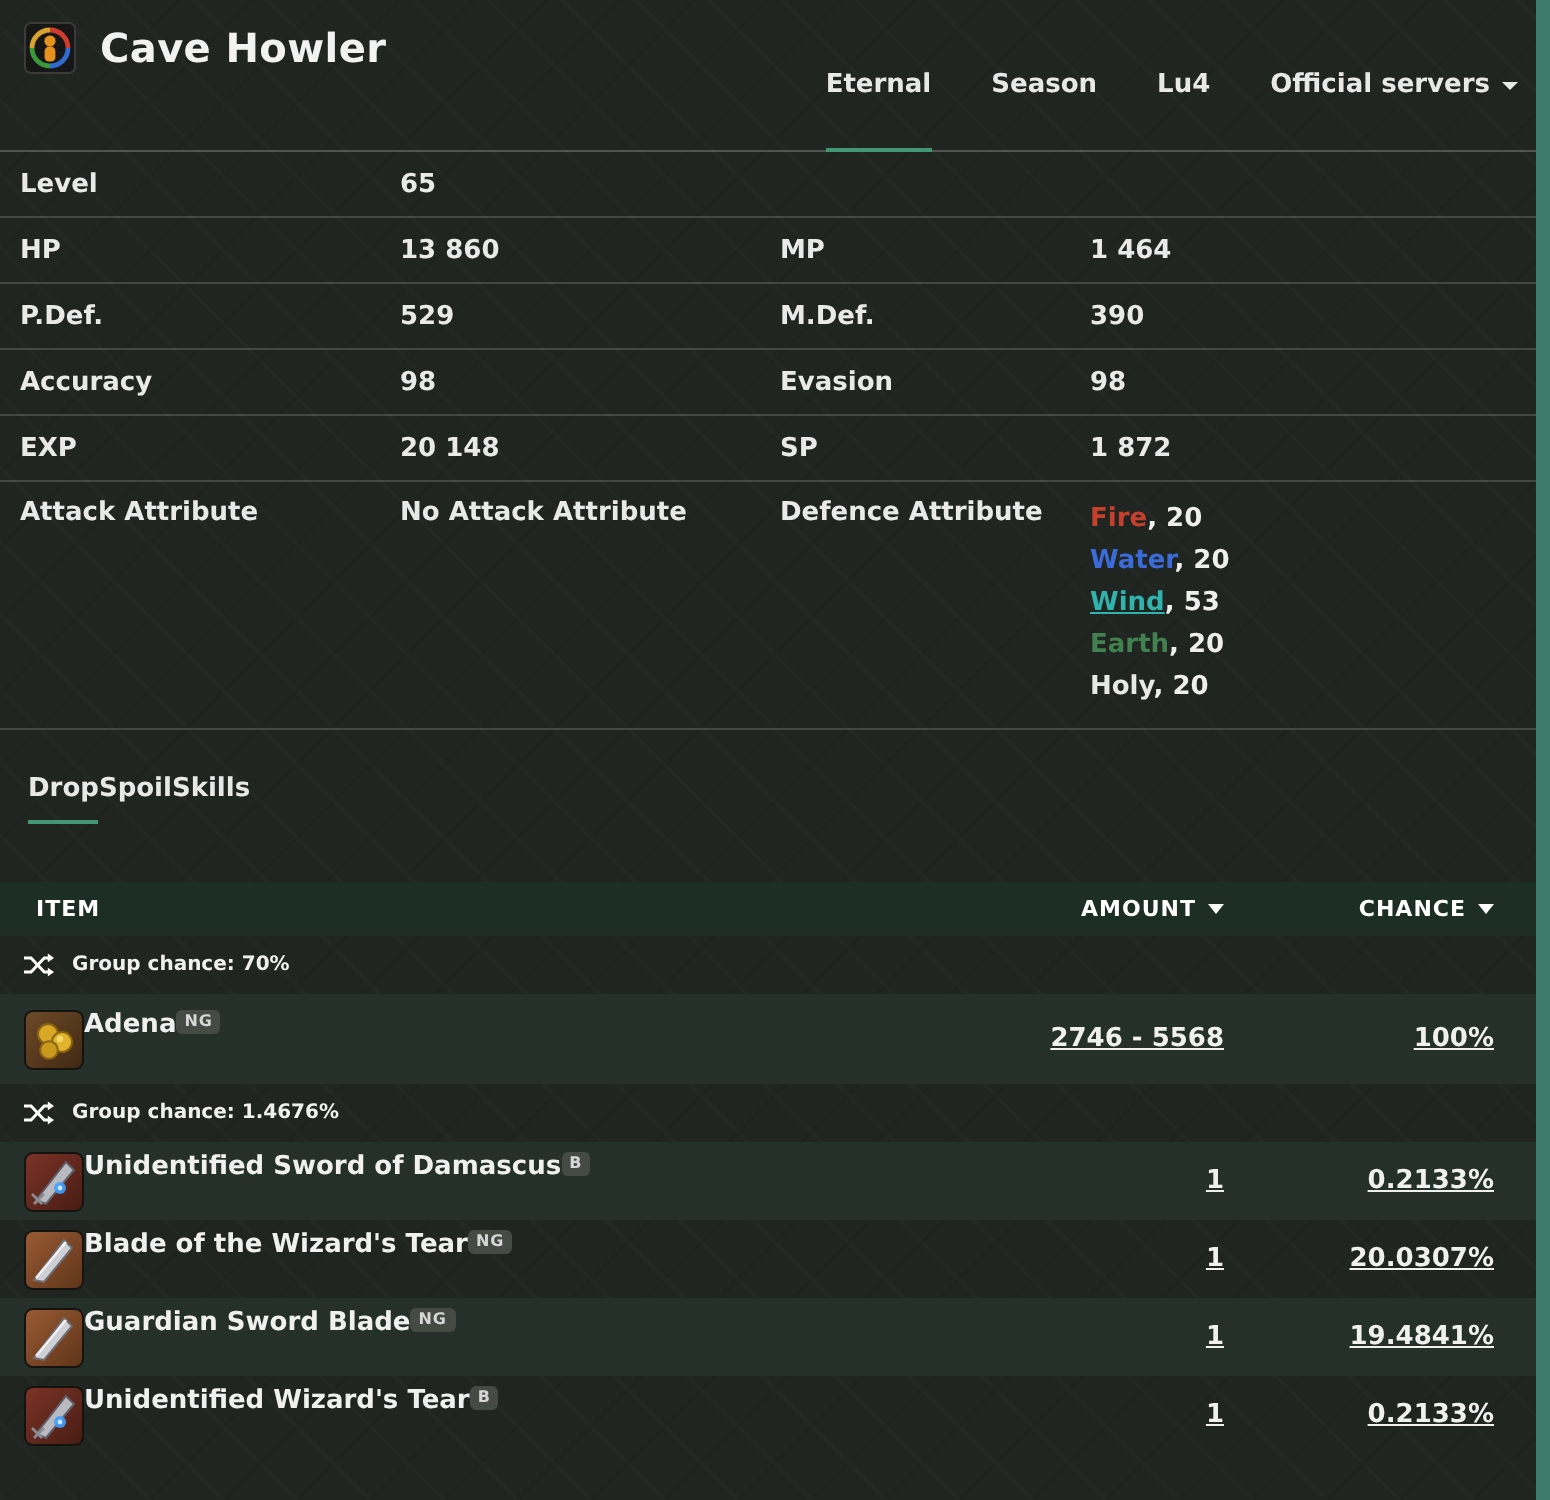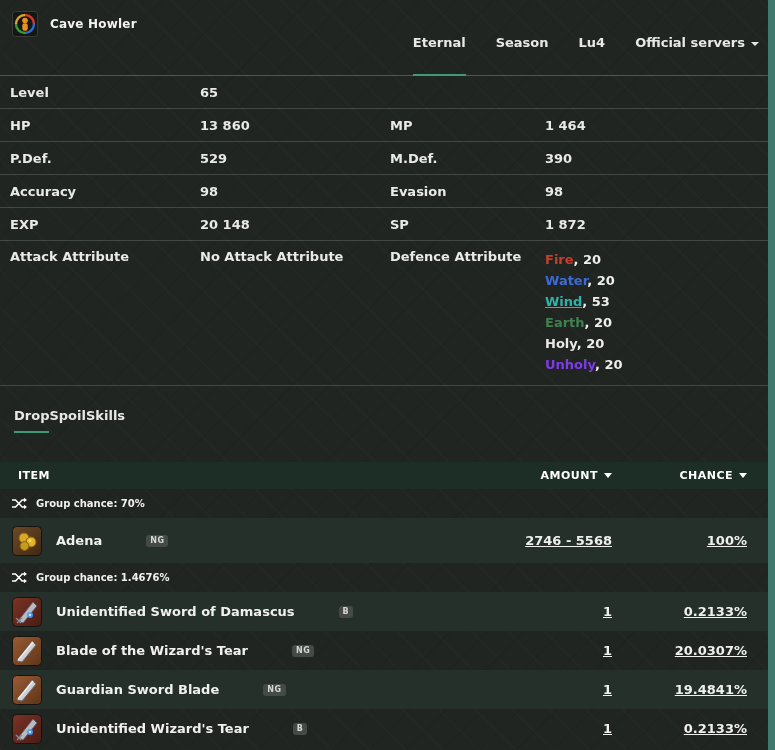--- a/index.html
+++ b/index.html
@@ -12,21 +12,21 @@
     background-color:#212521;
     background-image:
       repeating-linear-gradient(45deg, rgba(255,255,255,0.013) 0 2px, transparent 2px 26px),
       repeating-linear-gradient(-45deg, rgba(0,0,0,0.05) 0 2px, transparent 2px 26px);
   }
   .edge-strip { position:absolute; top:0; right:0; width:7px; height:750px; background:#3e7a6e; z-index:9; }
 
   
   header.app-header { display:flex; align-items:center; gap:12px; height:48px; padding:0 12px; }
   .monster-icon { width:26px; height:26px; display:inline-flex; }
-  h1.title { font-size:12px; font-weight:600; color:#f2f2f2; letter-spacing:.2px; }
+  h1.title { font-size:20px; font-weight:600; color:#f2f2f2; letter-spacing:.2px; }
 
   
   .server-tabs { display:flex; justify-content:flex-end; align-items:flex-end; gap:30px;
     padding:0 16px; height:28px; border-bottom:1px solid rgba(255,255,255,0.22); }
   .tab { position:relative; font-size:13px; font-weight:700; color:#e8e8e8; cursor:pointer;
     padding-bottom:25px; white-space:nowrap; }
   .tab.active::after { content:""; position:absolute; left:0; right:0; bottom:-1px; height:2px; background:#419873; }
   .caret-down { display:inline-block; width:0; height:0; border-left:4px solid transparent;
     border-right:4px solid transparent; border-top:4px solid #e8e8e8; margin-left:6px; vertical-align:1px; }
 
@@ -53,25 +53,25 @@
     border-right:4px solid transparent; border-top:5px solid #fff; margin-left:6px; vertical-align:1px; }
 
   .group-row { display:flex; align-items:center; gap:9px; height:29px; padding:0 12px;
     font-size:10px; font-weight:600; color:#f0f0f0; }
   .shuffle-icon { display:inline-flex; }
 
   .item-row { display:grid; grid-template-columns:1fr 120px 135px; align-items:center;
     padding:0 28px 0 12px; height:39px; font-size:13px; font-weight:600; }
   .item-row.tall { height:45px; }
   .item-row.tint { background:#243029; }
-  .item-cell { display:flex; align-items:center; gap:14px; min-width:0; }
+  .item-cell { display:flex; align-items:flex-start; min-width:0; }
   .item-icon { width:30px; height:30px; display:inline-flex; flex:0 0 auto; }
   .item-name { color:#f0f0f0; white-space:nowrap; overflow:hidden; text-overflow:ellipsis; }
   .grade-badge { background:#454a45; color:#d6d6d6; font-size:8px; font-weight:700;
-    border-radius:3px; padding:2px 4px; letter-spacing:.5px; line-height:1; flex:0 0 auto;margin-left:30px; }
+    border-radius:3px; padding:2px 4px; letter-spacing:.5px; line-height:1; flex:0 0 auto; }
   .num-cell { text-align:right; color:#f0f0f0;text-decoration:underline; }
 </style>
 </head>
 <body>
 
 <div class="page">
   <div class="edge-strip"></div>
 
   <header class="app-header">
     <span class="monster-icon">
@@ -129,21 +129,20 @@
       <div class="stat-row attr">
         <span>Attack Attribute</span>
         <span>No Attack Attribute</span>
         <span>Defence Attribute</span>
         <div class="attr-list">
           <div class="attr-line"><span style="color: rgb(197, 64, 44);">Fire</span><span class="sep">, 20</span></div>
           <div class="attr-line"><span style="color: rgb(58, 107, 216);">Water</span><span class="sep">, 20</span></div>
           <div class="attr-line"><span style="color: rgb(47, 179, 172); text-decoration: underline;">Wind</span><span class="sep">, 53</span></div>
           <div class="attr-line"><span style="color: rgb(65, 128, 79);">Earth</span><span class="sep">, 20</span></div>
           <div class="attr-line"><span style="color: rgb(232, 232, 232);">Holy</span><span class="sep">, 20</span></div>
-          <div class="attr-line"><span style="color: rgb(125, 60, 232);">Unholy</span><span class="sep">, 20</span></div>
         </div>
       </div>
     </section>
 
   <section>
     <nav class="drop-tabs" id="dropTabs">
         <span class="tab active"><span>Drop</span></span>
         <span class="tab"><span>Spoil</span></span>
         <span class="tab"><span>Skills</span></span>
       </nav>

